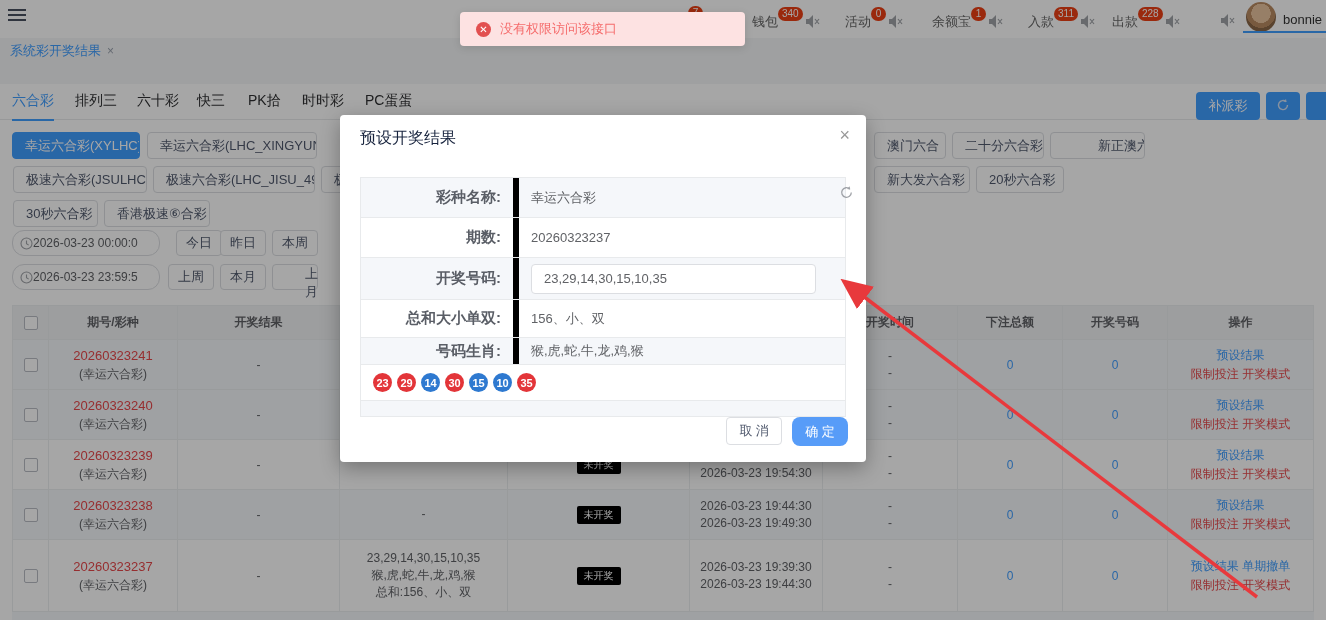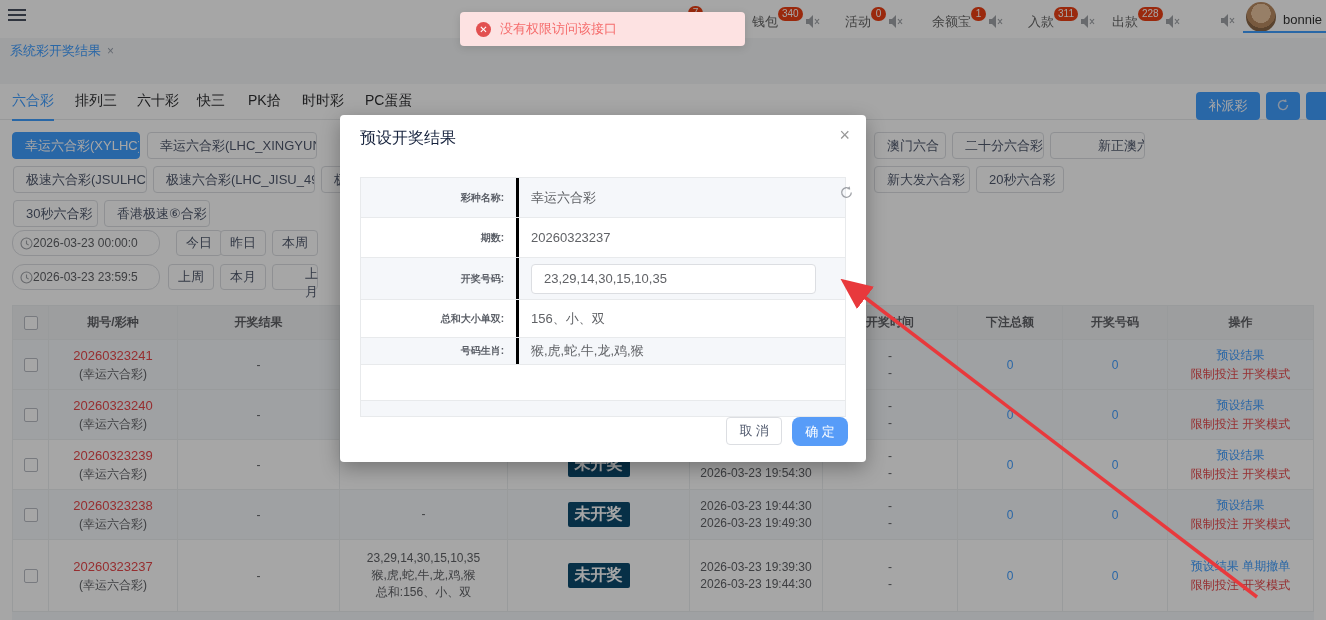--- a/index.html
+++ b/index.html
@@ -61,21 +61,21 @@
   .cell { display:flex; flex-direction:column; align-items:center; justify-content:center;
     border-right:1px solid #ebeef0; overflow:hidden; font-size:12px; color:#606266; }
   .cell:first-child { border-left:1px solid #ebeef0; }
   .c0{width:37px;} .c1{width:129px;} .c2{width:162px;} .c3{width:168px;} .c4{width:182px;}
   .c5{width:133px;} .c6{width:135px;} .c7{width:105px;} .c8{width:105px;} .c9{width:146px;}
   .r-50{height:50px;} .r-72{height:72px;}
   .stripe { background:#f5f7fa; }
   .chk { width:14px; height:14px; border:1px solid #b8bcc4; border-radius:2px; background:#fff; cursor:pointer; }
   .period-link { color:#e7484b; font-size:13px; cursor:pointer; line-height:18px; }
   .period-name { color:#606266; font-size:12px; line-height:18px; }
-  .status-badge { background:#0c4a6e; color:#fff; font-size:16px; padding:2px 7px; border-radius:2px;font-weight:bold; }
+  .status-badge { background:#000000; color:#fff; font-size:10px; padding:2px 7px; border-radius:2px; }
   .status-badge:empty { display:none; }
   .t-line { height:17px; line-height:17px; font-size:12px; color:#606266; }
   .p-line { line-height:17px; font-size:12px; color:#606266; }
   .p-line:empty { display:none; }
   .num-link { color:#409eff; font-size:12px; cursor:pointer; }
   .op1 { color:#409eff; font-size:12px; line-height:19px; cursor:pointer; }
   .op2 { color:#e7484b; font-size:12px; line-height:19px; cursor:pointer; }
   .partial-row { height:8px; border-bottom:none; }
 
   
@@ -90,23 +90,23 @@
   .toast-msg { color:#f56c6c; font-size:13px; }
 
   
   .modal { position:absolute; left:340px; top:115px; width:526px; height:347px; background:#fff;
     border-radius:4px; box-shadow:0 6px 20px rgba(0,0,0,.3); z-index:60; }
   .modal-title { position:absolute; left:20px; top:13px; font-size:16px; color:#17233d; font-weight:500; }
   .modal-close { position:absolute; right:16px; top:10px; font-size:18px; color:#999; cursor:pointer; }
   .mtbl { position:absolute; left:20px; top:62px; width:486px; border:1px solid #e8eaec; }
   .mrow { display:flex; border-bottom:1px solid #e8eaec; }
   .mrow:last-child { border-bottom:none; }
-  .mlabel { width:158px; text-align:right; padding-right:12px; font-size:10px; font-weight:bold;
+  .mlabel { width:158px; text-align:right; padding-right:12px; font-size:15px; font-weight:bold;
     color:#5a5e66; display:flex; flex-direction:column; justify-content:center; align-items:flex-end;
-    border-right:3px solid #000000; }
+    border-right:6px solid #000000; }
   .mval { flex:1; padding-left:12px; font-size:13px; color:#606266; display:flex; align-items:center; }
   .bg-g { background:#f5f7fa; }
   .h40{height:40px;} .h42{height:42px;} .h38{height:38px;} .h27{height:27px;} .h36{height:36px;} .h15{height:15px;}
   .minput { position:relative; width:285px; height:30px; border:1px solid #dcdee2; border-radius:4px;
     background:#fff; font-size:13px; color:#606266; padding:0 30px 0 12px; font-family:inherit; }
   .minput-refresh { position:absolute; left:478px; top:7px; cursor:pointer; }
   .ball { width:19px; height:19px; border-radius:50%; color:#fff; font-size:11px; font-weight:bold;
     display:inline-flex; align-items:center; justify-content:center; margin-right:5px; }
   .ball[data-color="red"] { background:#e33539; }
   .ball[data-color="blue"] { background:#2e79d0; }
@@ -467,20 +467,29 @@
       </div>
       <div class="mrow h38">
         <div class="mlabel">总和大小单双:</div>
         <div class="mval">156、小、双</div>
       </div>
       <div class="mrow bg-g h27">
         <div class="mlabel">号码生肖:</div>
         <div class="mval">猴,虎,蛇,牛,龙,鸡,猴</div>
       </div>
       <div class="mrow h36">
+        <div class="mval">
+          <span class="ball" data-color="red">23</span>
+          <span class="ball" data-color="red">29</span>
+          <span class="ball" data-color="blue">14</span>
+          <span class="ball" data-color="red">30</span>
+          <span class="ball" data-color="blue">15</span>
+          <span class="ball" data-color="blue">10</span>
+          <span class="ball" data-color="red">35</span>
+        </div>
       </div>
       <div class="mrow bg-g h15"></div>
     </div>
 
     <div class="mfoot">
       <button class="btn-cancel">取 消</button>
       <button class="btn-ok">确 定</button>
     </div>
   </div>
 

